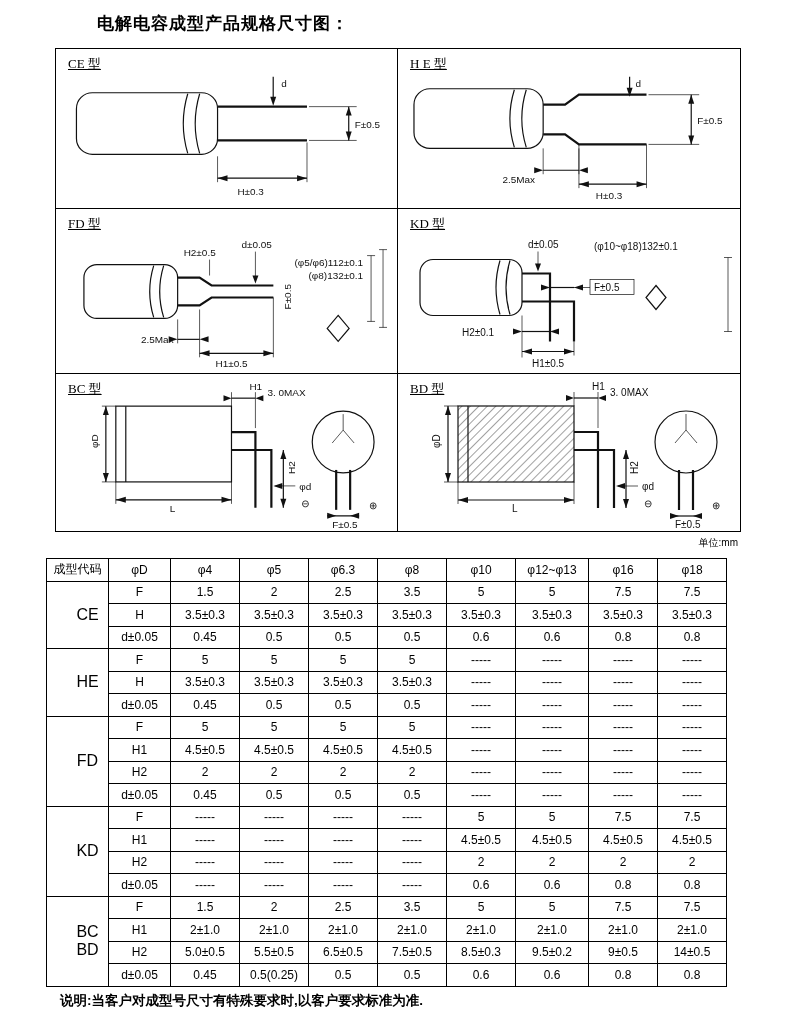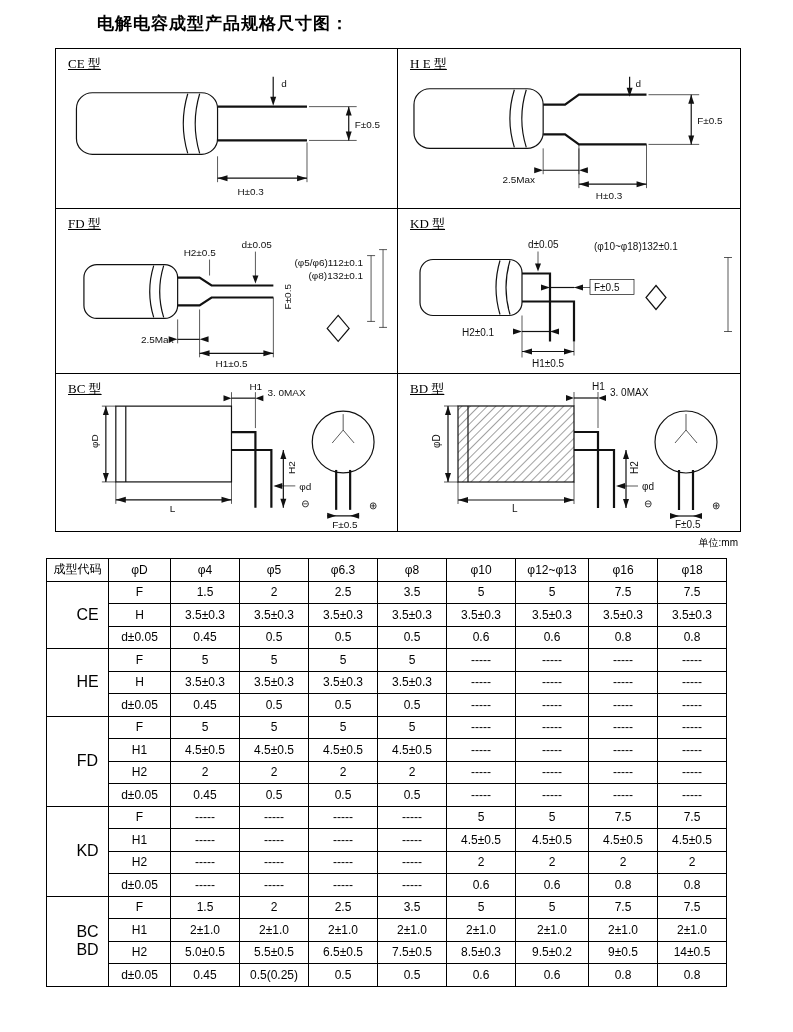--- a/index.html
+++ b/index.html
@@ -538,14 +538,15 @@
           <td>0.5</td>
           <td>0.5</td>
           <td>0.6</td>
           <td>0.6</td>
           <td>0.8</td>
           <td>0.8</td>
         </tr>
       </tbody>
     </table>
 
+  <div class="footer-note">说明:当客户对成型号尺寸有特殊要求时,以客户要求标准为准.</div>
 
 </div>
 
 </body></html>

